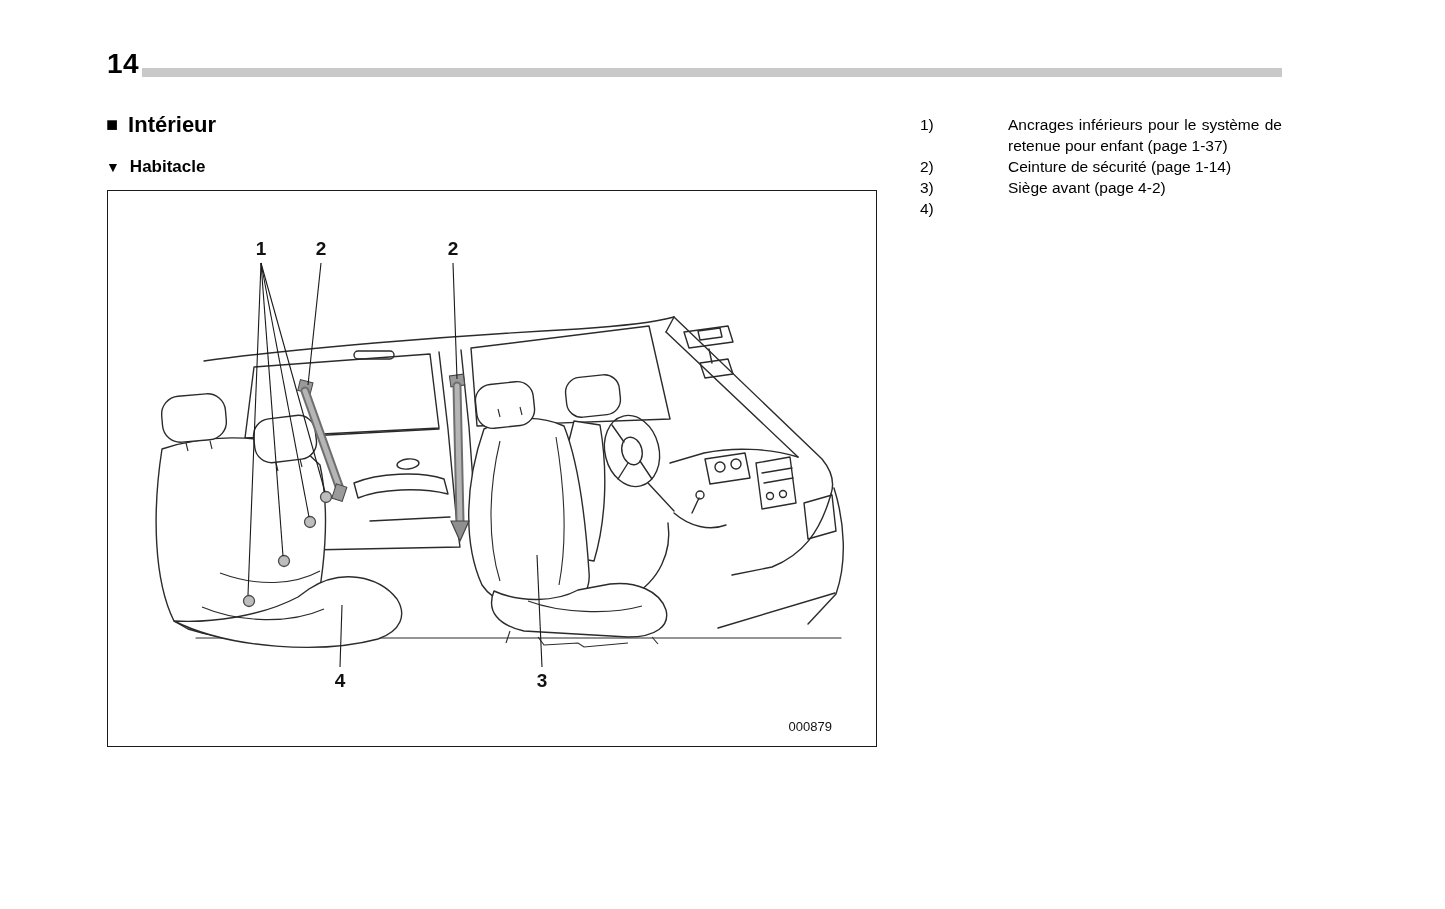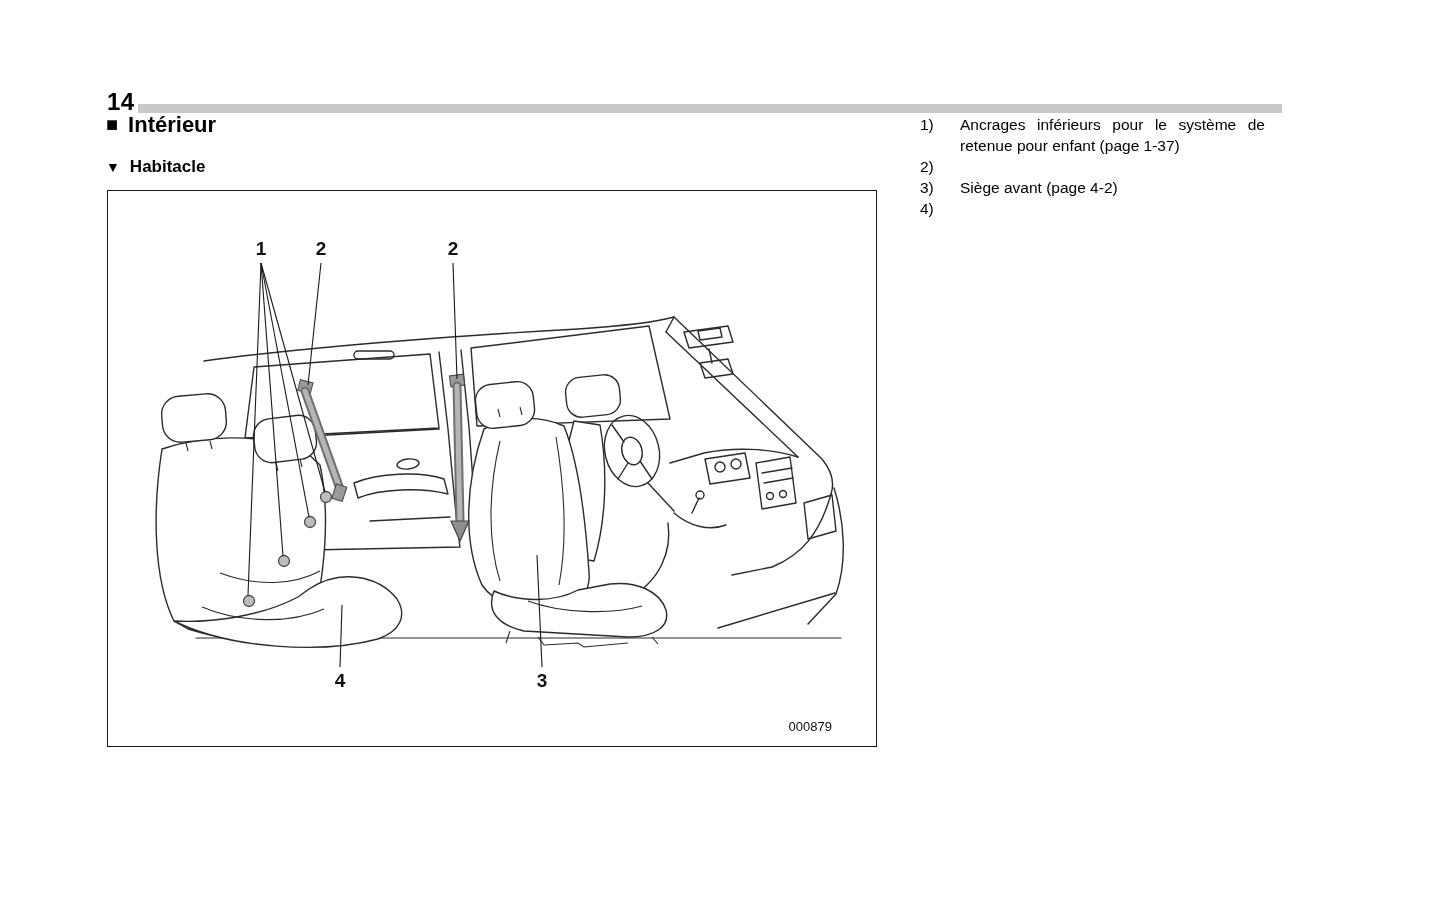--- a/index.html
+++ b/index.html
@@ -9,21 +9,21 @@
     font-family:"Liberation Sans",sans-serif;
     color:#000;
     position:relative;
     overflow:hidden;
   }
   
   .topbar-row{
     position:absolute;left:107px;top:50px;right:163px;
     display:flex;align-items:flex-end;
   }
-  .page-num{font-size:24px;font-weight:bold;line-height:1;letter-spacing:.5px;margin-top:40px;}
+  .page-num{font-size:28px;font-weight:bold;line-height:1;letter-spacing:.5px;}
   .topbar{height:9px;background:#c9c9c9;flex:1;margin-left:3px;margin-bottom:1px;}
   
   .section{
     position:absolute;left:106px;top:112px;margin:0;
     font-size:22px;font-weight:bold;
     display:flex;align-items:center;gap:10px;
   }
   .sq{font-size:20px;line-height:1;transform:translateY(-1px);}
   .subsection{
     position:absolute;left:106px;top:157px;margin:0;
@@ -41,21 +41,21 @@
   svg text{font-family:"Liberation Sans",sans-serif;fill:#111;}
   .callout text{font-weight:bold;font-size:19px;}
   .figcode{font-size:13px;}
   
   .legend{
     position:absolute;left:920px;top:114px;width:362px;
     font-size:15.5px;line-height:21px;color:#000;
   }
   .legend-item{display:flex;}
   .lnum{flex:0 0 40px;}
-  .ltext{flex:1;text-align:justify;max-width:305px;}
+  .ltext{flex:1;text-align:justify;max-width:305px;margin-left:48px;}
 </style>
 </head>
 <body>
 
 <header class="topbar-row">
   <span class="page-num">14</span>
   <div class="topbar"></div>
 </header>
 
 <h1 class="section">
@@ -189,20 +189,21 @@
   </svg>
 </figure>
 
 <aside class="legend">
   <div class="legend-item">
     <span class="lnum">1)</span>
     <span class="ltext">Ancrages inférieurs pour le système de retenue pour enfant (page 1-37)</span>
   </div>
   <div class="legend-item">
     <span class="lnum">2)</span>
+    <span class="ltext">Ceinture de sécurité (page 1-14)</span>
   </div>
   <div class="legend-item">
     <span class="lnum">3)</span>
     <span class="ltext">Siège avant (page 4-2)</span>
   </div>
   <div class="legend-item">
     <span class="lnum">4)</span>
   </div>
 </aside>
 

